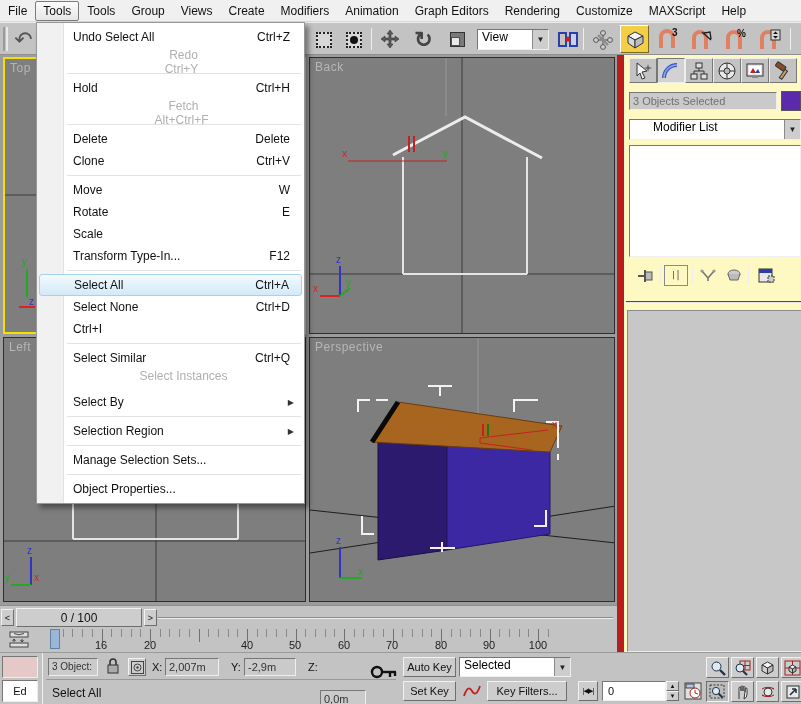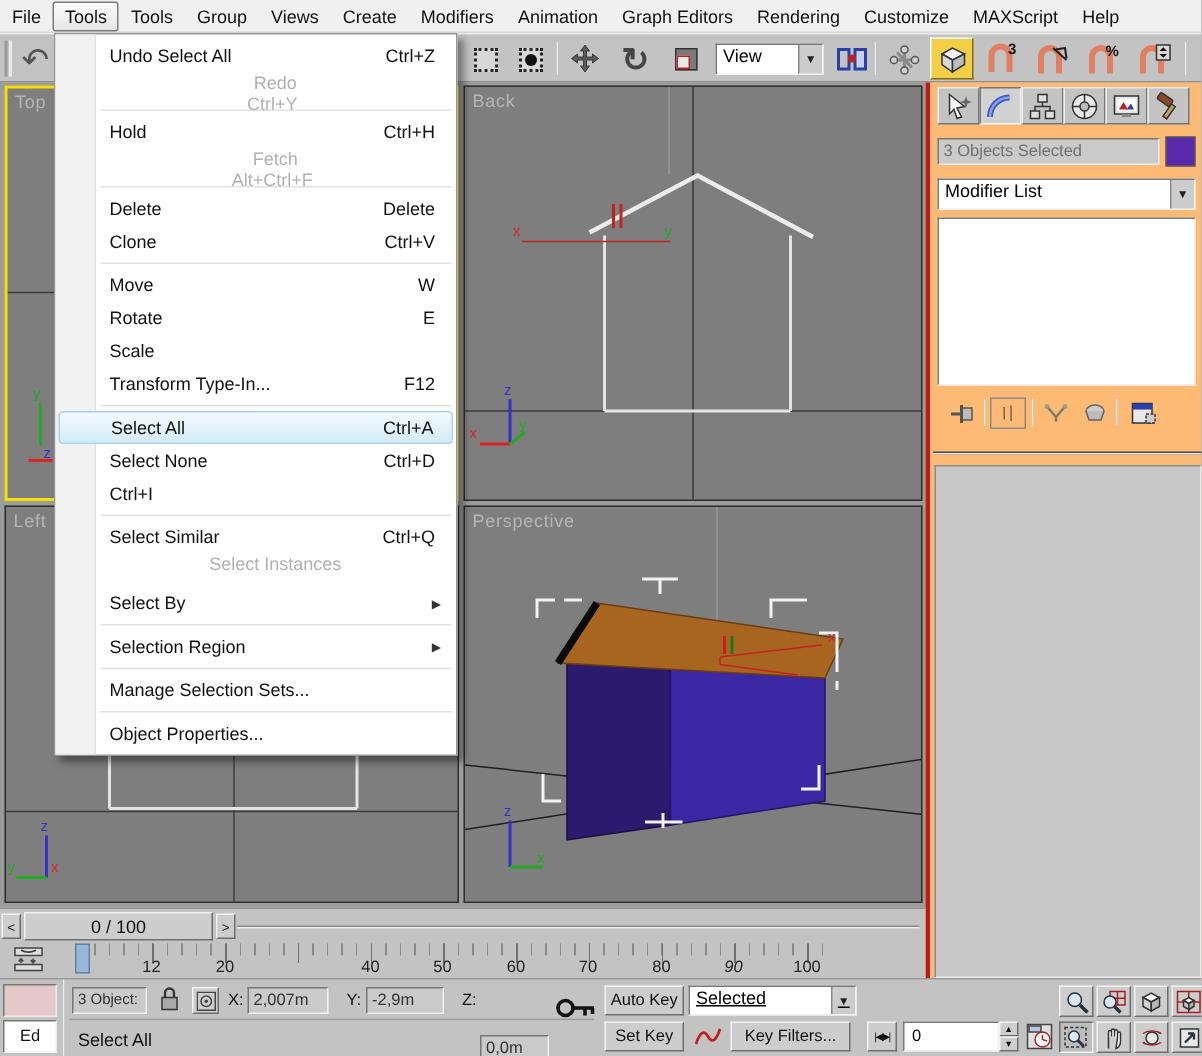--- a/index.html
+++ b/index.html
@@ -37,21 +37,21 @@
   #edit-menu::before { content:""; position:absolute; left:0; top:0; bottom:0; width:26px; background:#f1f1f1; border-right:1px solid #e2e2e2; }
   .mi { position:relative; height:22px; display:flex; align-items:center; padding:0 10px 0 36px; color:#111; font-size:12px; }
   .mi .mi-label { flex:1; white-space:nowrap; }
   .mi .mi-short { color:#111; padding-right:4px; }
   .mi.dis, .mi.dis .mi-short { color:#b0b0b0;flex-direction:column; }
   .mi.hl { margin:0 2px; padding:0 8px 0 34px; border:1px solid #a6d2ee; border-radius:3px; background:linear-gradient(#f3fafd,#d3eaf8); height:22px; }
   .mi .mi-arrow { font-size:8px; color:#333; padding-right:0; }
   .msep { height:1px; background:#e2e2e2; margin:3px 3px 3px 30px; }
 
   
-  #cmd-panel { position:absolute; left:617px; top:55px; width:184px; height:600px; background:#fdba74; border-left:3px solid #b91c1c; }
+  #cmd-panel { position:absolute; left:617px; top:55px; width:184px; height:600px; background:#fef9c3; border-left:7px solid #b91c1c; }
   .cp-tab { position:absolute; top:3px; width:28px; height:25px; background:#c3c3c3; border:1px solid; border-color:#eee #777 #777 #eee; display:flex; align-items:center; justify-content:center; }
   .cp-tab.activetab { background:#d2d2d2; border-color:#777 #eee #eee #777; }
   .stack-tool { position:absolute; width:24px; height:21px; display:flex; align-items:center; justify-content:center; color:#555; }
   .cp-sep { position:absolute; width:1px; height:18px; background:#8f8f8f; border-right:1px solid #eee; }
 
   
   #timeslider-row { position:absolute; left:0; top:605px; width:617px; height:23px; background:#c3c3c3; border-top:1px solid #8f8f8f; }
   #trackbar-row { position:absolute; left:0; top:628px; width:617px; height:24px; background:#c3c3c3; }
   #ruler { position:absolute; left:49px; top:1px; width:505px; height:14px;
     background-image:
@@ -387,21 +387,21 @@
     <div class="cp-tab" style="left:145px;">
       <svg width="20" height="20" viewBox="0 0 20 20">
         <rect x="3" y="3" width="10" height="5" rx="1" fill="#8a4a2a" stroke="#333" transform="rotate(35 8 5)"></rect>
         <rect x="9" y="8" width="3" height="10" fill="#c8a060" stroke="#333" transform="rotate(35 10 13)"></rect>
       </svg>
     </div>
 
     <div class="sb-field" style="left:5px; top:37px; width:148px; color:#707070;"><span>3 Objects Selected</span></div>
     <div style="position: absolute; left: 157px; top: 36px; width: 20px; height: 20px; border: 1px solid rgb(85, 85, 85); background: rgb(91, 42, 172);"></div>
 
-    <div class="combo" style="left:5px; top:64px; width:172px; height:21px;">
+    <div class="combo" style="left:5px; top:64px; width:172px; height:21px;padding-left:19px;">
       <span class="cv">Modifier List</span>
       <span class="ca">
           <span>▼</span>
         </span>
     </div>
 
     <div class="whitebox" style="position:absolute; left:5px; top:90px; width:172px; height:112px;"></div>
 
     <div class="stack-tool" style="left:10px; top:210px;">
       <svg width="18" height="18" viewBox="0 0 18 18">
@@ -456,29 +456,29 @@
     <div style="position:absolute; left:7px; top:2px;">
       <svg width="24" height="20" viewBox="0 0 24 20">
         <rect x="3" y="2" width="18" height="5" fill="#ddd" stroke="#444"></rect>
         <path d="M7 3.5 Q12 6 17 3.5" fill="none" stroke="#444"></path>
         <rect x="3" y="13" width="18" height="4" fill="#ddd" stroke="#444"></rect>
         <path d="M7 12 L7 9 M7 9 l-1.5 2 M7 9 l1.5 2 M15 9 L15 12 M15 12 l-1.5 -2 M15 12 l1.5 -2" stroke="#444" fill="none"></path>
       </svg>
     </div>
     <div id="ruler"></div>
     <span class="tick-label" style="left:53px;">0</span>
-    <span class="tick-label" style="left:101px;">12</span>
+    <span class="tick-label" style="left:101px;">16</span>
     <span class="tick-label" style="left:150px;">20</span>
     <span class="tick-label" style="left:198px;margin-top:33px;">30</span>
     <span class="tick-label" style="left:247px;">40</span>
     <span class="tick-label" style="left:295px;">50</span>
     <span class="tick-label" style="left:344px;">60</span>
     <span class="tick-label" style="left:392px;">70</span>
     <span class="tick-label" style="left:441px;">80</span>
-    <span class="tick-label" style="left:489px;font-style:italic;">90</span>
+    <span class="tick-label" style="left:489px;">90</span>
     <span class="tick-label" style="left:538px;">100</span>
     <div id="frame-handle"></div>
   </div>
 
   <div id="statusbar">
     <div style="position:absolute; left:2px; top:3px; width:36px; height:22px; background:#e5c9c9; border:1px solid; border-color:#777 #eee #eee #777;"></div>
     <div style="position:absolute; left:2px; top:27px; width:36px; height:22px; background:#fff; border:1px solid; border-color:#777 #eee #eee #777; display:flex; align-items:center; justify-content:center; font-size:11px; color:#111;">
         <span>Ed</span>
       </div>
     <div style="position:absolute; left:42px; top:0; width:1px; height:52px; background:#8a8a8a; border-right:1px solid #eee;"></div>
@@ -514,21 +514,21 @@
         <line x1="25" y1="9" x2="25" y2="13" stroke="#111" stroke-width="2.4"></line>
       </svg>
     </div>
 
     <div style="position:absolute; left:46px; top:26px; width:350px; height:1px; background:#dedede; border-top:1px solid #999;"></div>
     <div class="sb-label" style="left:52px; top:33px; font-size:12px;">Select All</div>
 
     <div class="sb-btn" style="left:403px; top:4px; width:53px; height:20px;">
         <span>Auto Key</span>
       </div>
-    <div class="combo" style="left:459px; top:4px; width:112px; height:20px;text-decoration:underline;">
+    <div class="combo" style="left:459px; top:4px; width:112px; height:20px;">
       <span class="cv">Selected</span>
       <span class="ca">
           <span>▼</span>
         </span>
     </div>
 
     <div class="sb-btn" style="left:403px; top:28px; width:53px; height:20px;">
         <span>Set Key</span>
       </div>
     <div style="position:absolute; left:461px; top:28px; width:22px; height:20px; display:flex; align-items:center; justify-content:center;">

